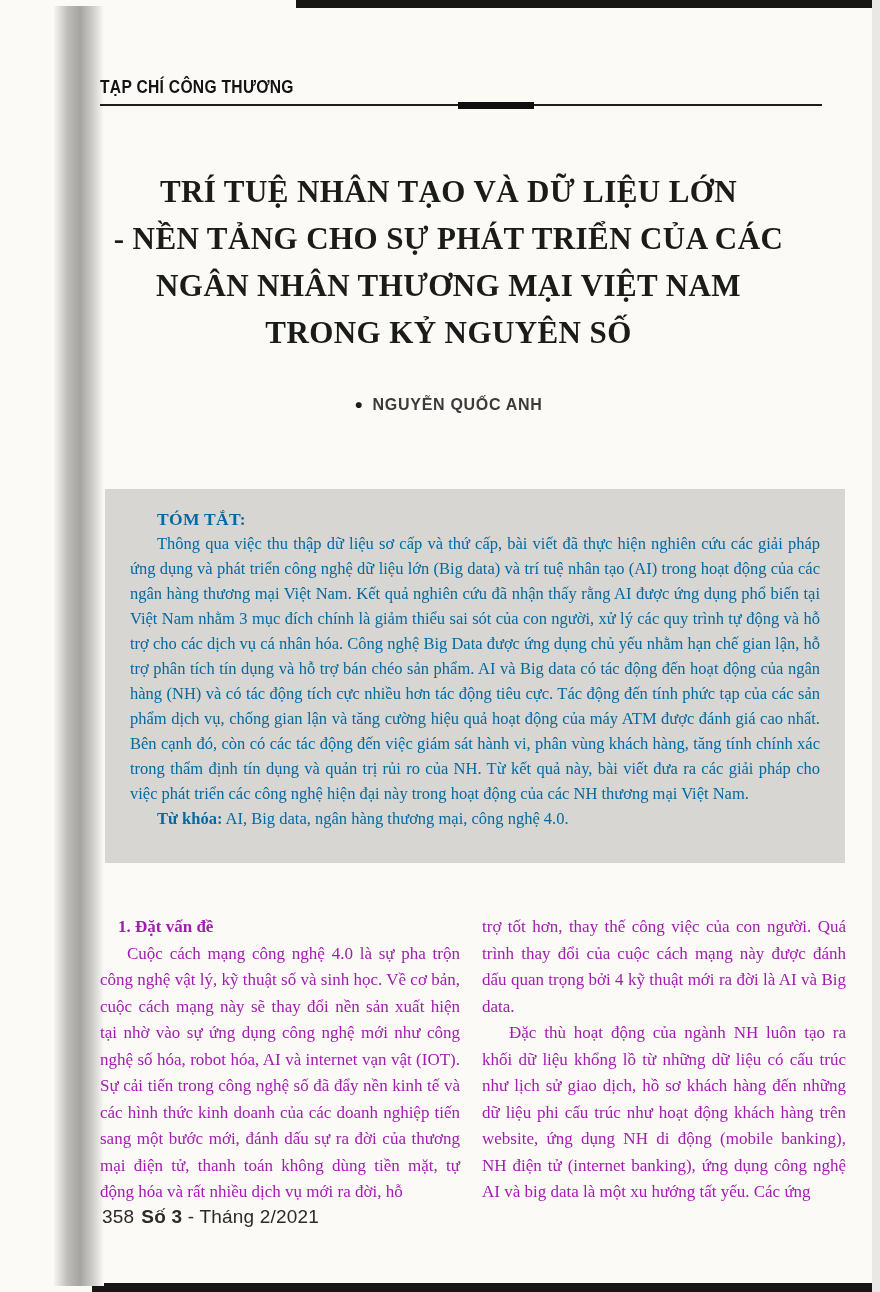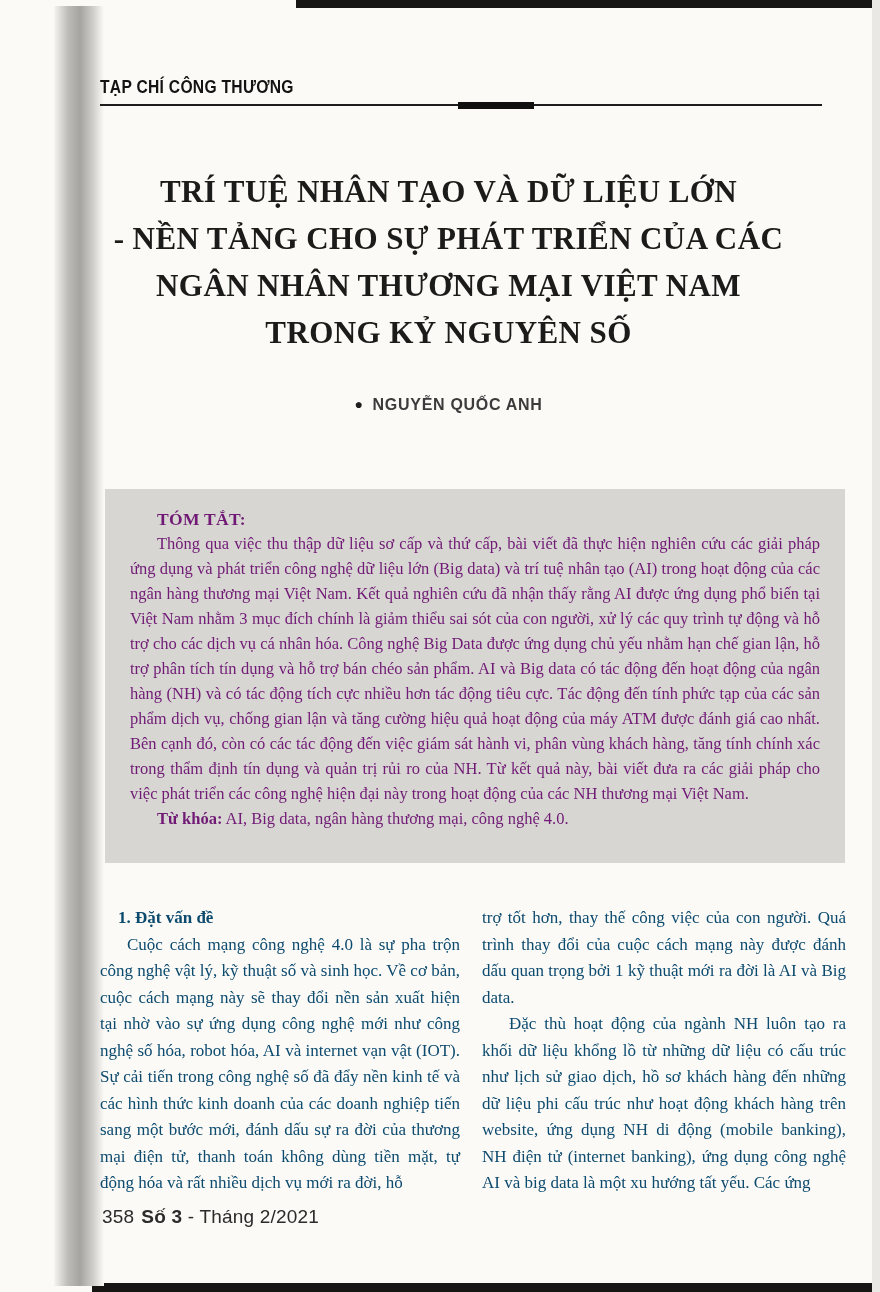--- a/index.html
+++ b/index.html
@@ -38,29 +38,29 @@
   
   .author{
     position:absolute;left:60px;right:35px;top:396px;text-align:center;
     font-family:Liberation Sans, sans-serif;
     font-weight:700;font-size:16px;color:#3b3b3b;letter-spacing:.7px;
   }
   .author .bullet{color:#1e1e1e;margin-right:9px;font-size:14px;vertical-align:1px;}
   
   .abstract{
     position:absolute;left:105px;top:489px;width:740px;min-height:374px;
-    background:#d7d6d2;color:#701a75;
+    background:#d7d6d2;color:#0369a1;
     padding:20px 25px 12px 25px;box-sizing:border-box;
   }
   .abstract h3{margin:0 0 1px 0;font-size:17.5px;font-weight:700;text-indent:27px;letter-spacing:.3px;}
   .abstract p{margin:0;font-size:16.5px;line-height:25px;text-align:justify;text-indent:27px;}
   .abstract p.keywords{text-indent:27px;}
   
   .columns{position:absolute;left:100px;top:903px;width:746px;height:290px;}
-  .col{position:absolute;top:2px;font-size:17px;line-height:26.5px;color:#0c4a6e;text-align:justify;}
+  .col{position:absolute;top:11px;font-size:17px;line-height:26.5px;color:#a21caf;text-align:justify;}
   .col-left{left:0;width:360px;}
   .col-right{left:382px;width:364px;}
   .col h4{margin:0;font-size:17px;font-weight:700;text-indent:18px;text-align:left;}
   .col p{margin:0;text-indent:27px;}
   .col p.cont{text-indent:0;}
   
   .footer{
     position:absolute;left:102px;top:1206px;
     font-family:"Liberation Sans","DejaVu Sans",sans-serif;
     font-size:19px;color:#2b2b2b;letter-spacing:.2px;
@@ -100,21 +100,21 @@
     <p>Thông qua việc thu thập dữ liệu sơ cấp và thứ cấp, bài viết đã thực hiện nghiên cứu các giải pháp ứng dụng và phát triển công nghệ dữ liệu lớn (Big data) và trí tuệ nhân tạo (AI) trong hoạt động của các ngân hàng thương mại Việt Nam. Kết quả nghiên cứu đã nhận thấy rằng AI được ứng dụng phổ biến tại Việt Nam nhằm 3 mục đích chính là giảm thiểu sai sót của con người, xử lý các quy trình tự động và hỗ trợ cho các dịch vụ cá nhân hóa. Công nghệ Big Data được ứng dụng chủ yếu nhằm hạn chế gian lận, hỗ trợ phân tích tín dụng và hỗ trợ bán chéo sản phẩm. AI và Big data có tác động đến hoạt động của ngân hàng (NH) và có tác động tích cực nhiều hơn tác động tiêu cực. Tác động đến tính phức tạp của các sản phẩm dịch vụ, chống gian lận và tăng cường hiệu quả hoạt động của máy ATM được đánh giá cao nhất. Bên cạnh đó, còn có các tác động đến việc giám sát hành vi, phân vùng khách hàng, tăng tính chính xác trong thẩm định tín dụng và quản trị rủi ro của NH. Từ kết quả này, bài viết đưa ra các giải pháp cho việc phát triển các công nghệ hiện đại này trong hoạt động của các NH thương mại Việt Nam.</p>
     <p class="keywords"><b>Từ khóa:</b><span> AI, Big data, ngân hàng thương mại, công nghệ 4.0.</span></p>
   </div>
 
   <div class="columns">
     <div class="col col-left">
       <h4>1. Đặt vấn đề</h4>
       <p>Cuộc cách mạng công nghệ 4.0 là sự pha trộn công nghệ vật lý, kỹ thuật số và sinh học. Về cơ bản, cuộc cách mạng này sẽ thay đổi nền sản xuất hiện tại nhờ vào sự ứng dụng công nghệ mới như công nghệ số hóa, robot hóa, AI và internet vạn vật (IOT). Sự cải tiến trong công nghệ số đã đẩy nền kinh tế và các hình thức kinh doanh của các doanh nghiệp tiến sang một bước mới, đánh dấu sự ra đời của thương mại điện tử, thanh toán không dùng tiền mặt, tự động hóa và rất nhiều dịch vụ mới ra đời, hỗ</p>
     </div>
     <div class="col col-right">
-      <p class="cont">trợ tốt hơn, thay thế công việc của con người. Quá trình thay đổi của cuộc cách mạng này được đánh dấu quan trọng bởi 1 kỹ thuật mới ra đời là AI và Big data.</p>
+      <p class="cont">trợ tốt hơn, thay thế công việc của con người. Quá trình thay đổi của cuộc cách mạng này được đánh dấu quan trọng bởi 4 kỹ thuật mới ra đời là AI và Big data.</p>
       <p>Đặc thù hoạt động của ngành NH luôn tạo ra khối dữ liệu khổng lồ từ những dữ liệu có cấu trúc như lịch sử giao dịch, hồ sơ khách hàng đến những dữ liệu phi cấu trúc như hoạt động khách hàng trên website, ứng dụng NH di động (mobile banking), NH điện tử (internet banking), ứng dụng công nghệ AI và big data là một xu hướng tất yếu. Các ứng</p>
     </div>
   </div>
 
   <div class="footer">
     <span class="pg">358</span><span class="issue">Số 3</span><span class="date"> - Tháng 2/2021</span>
   </div>
 
 </div>
 

